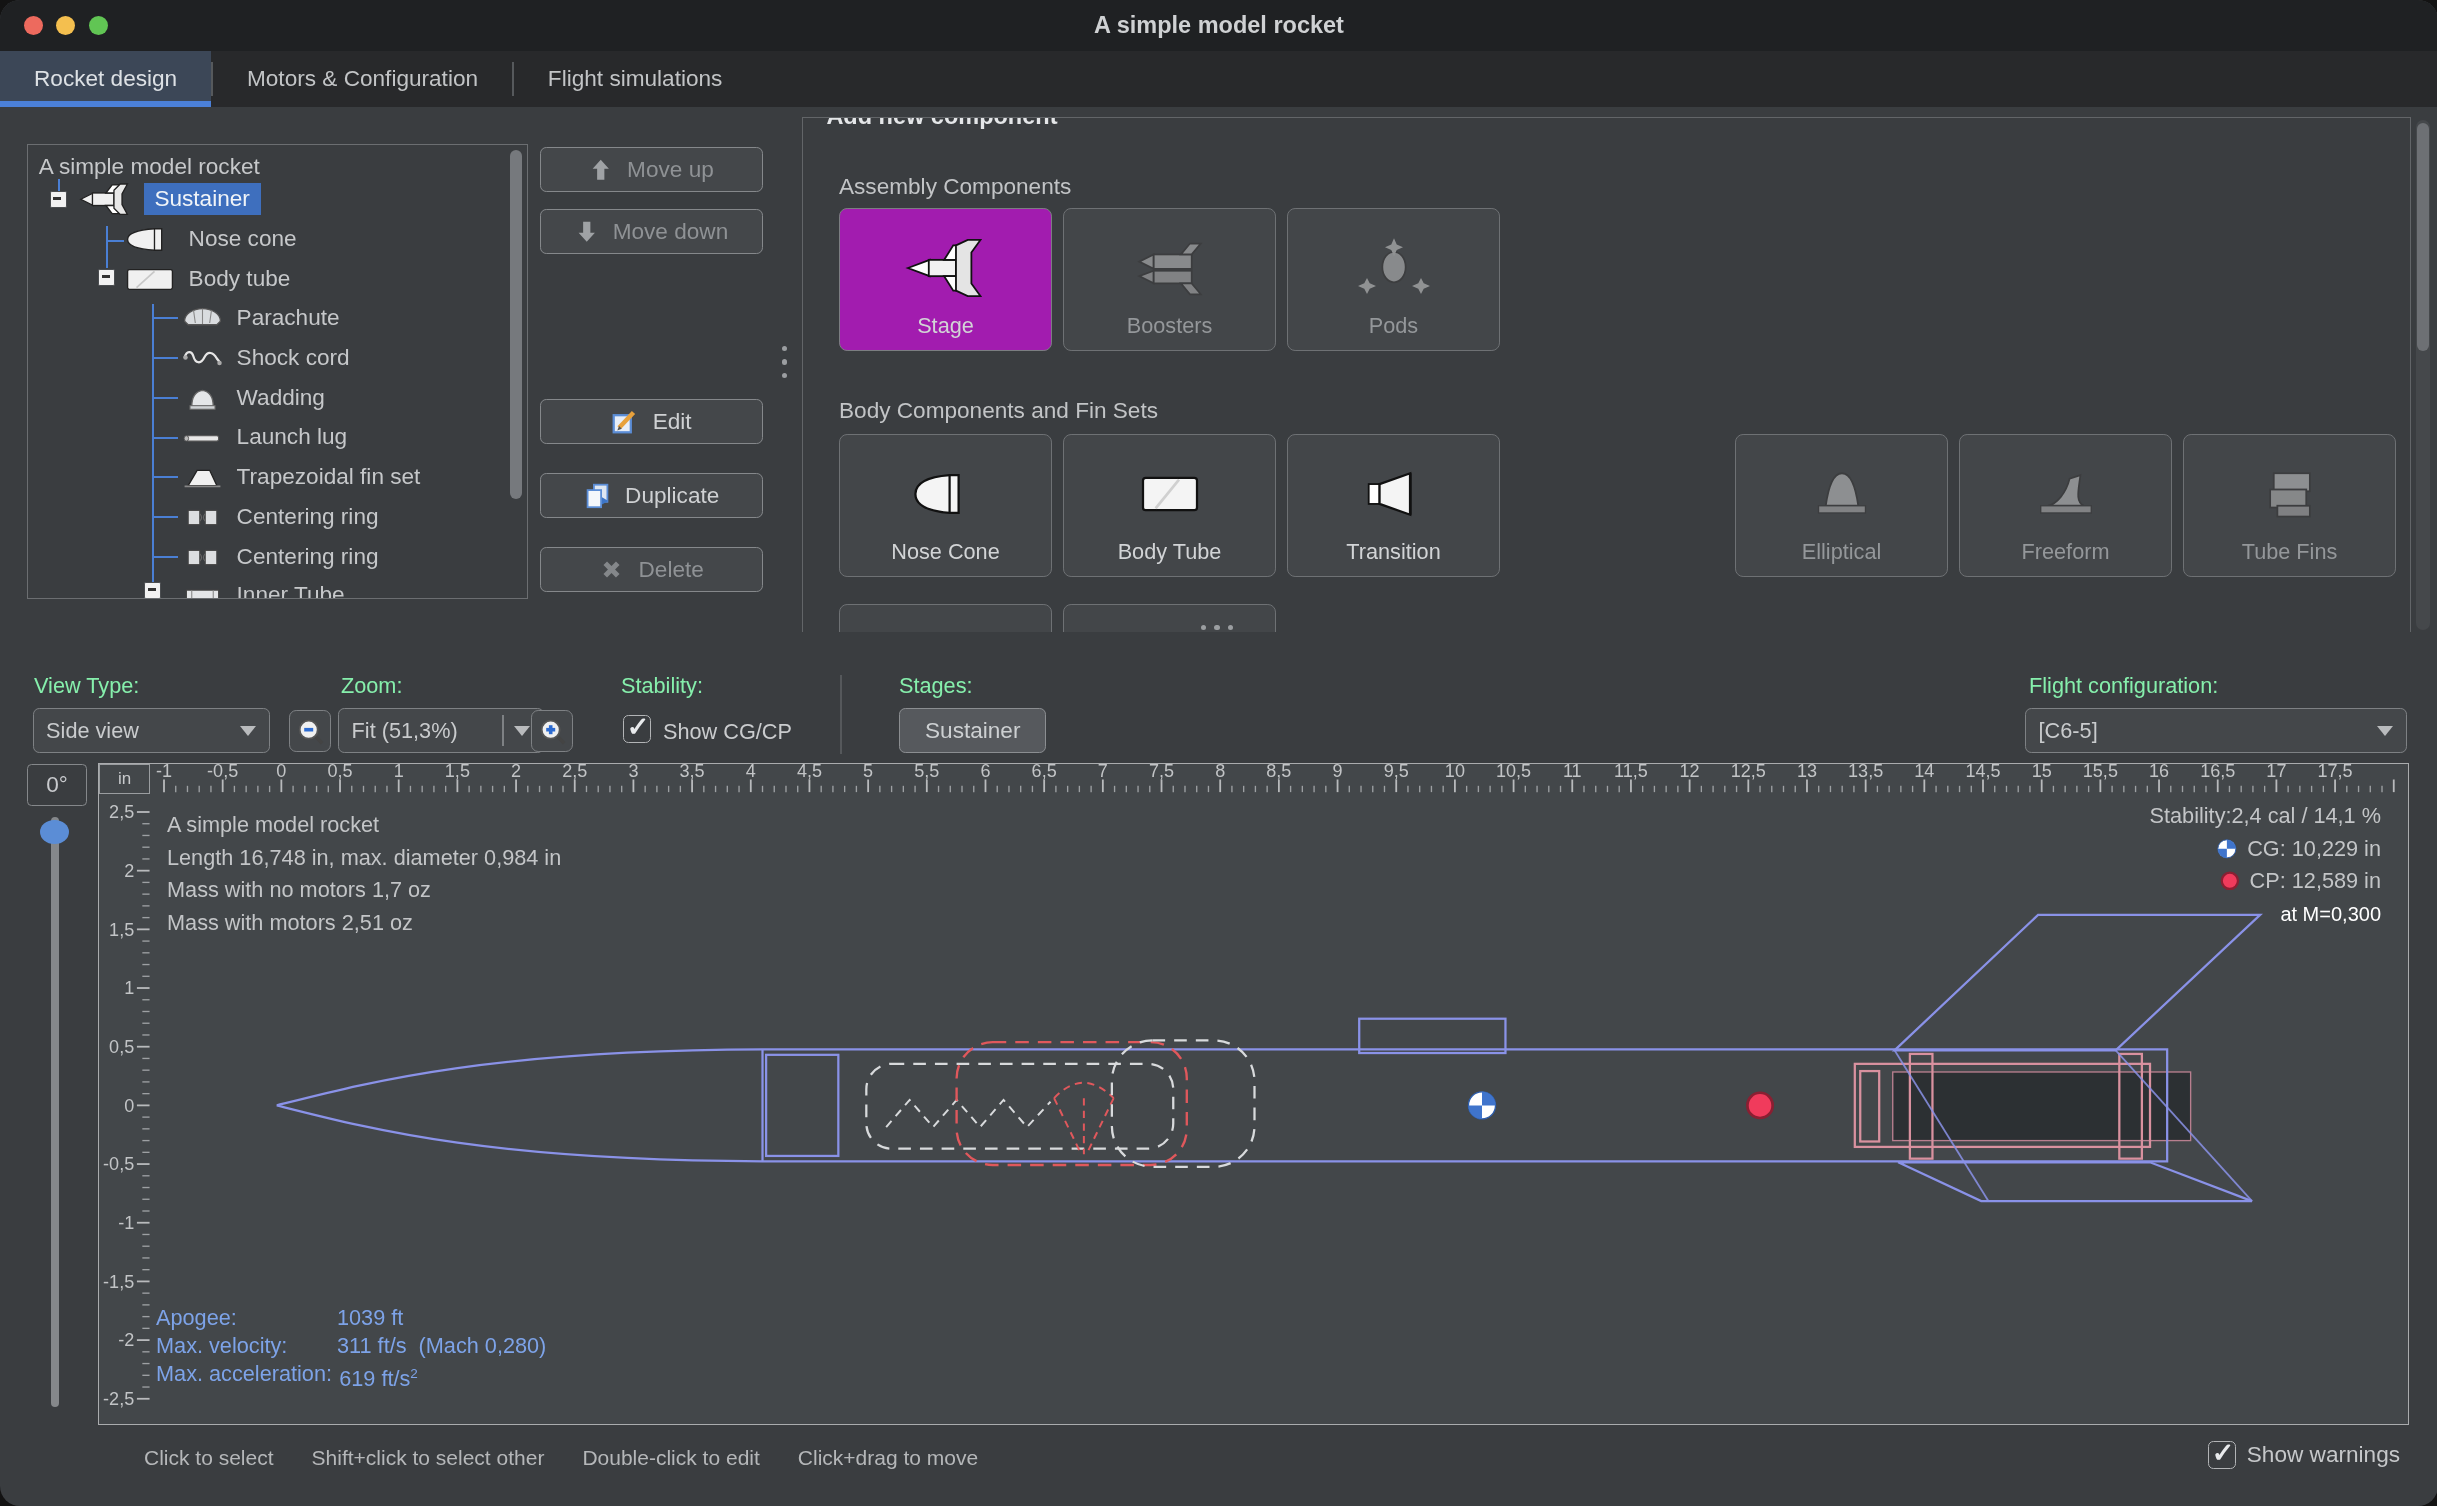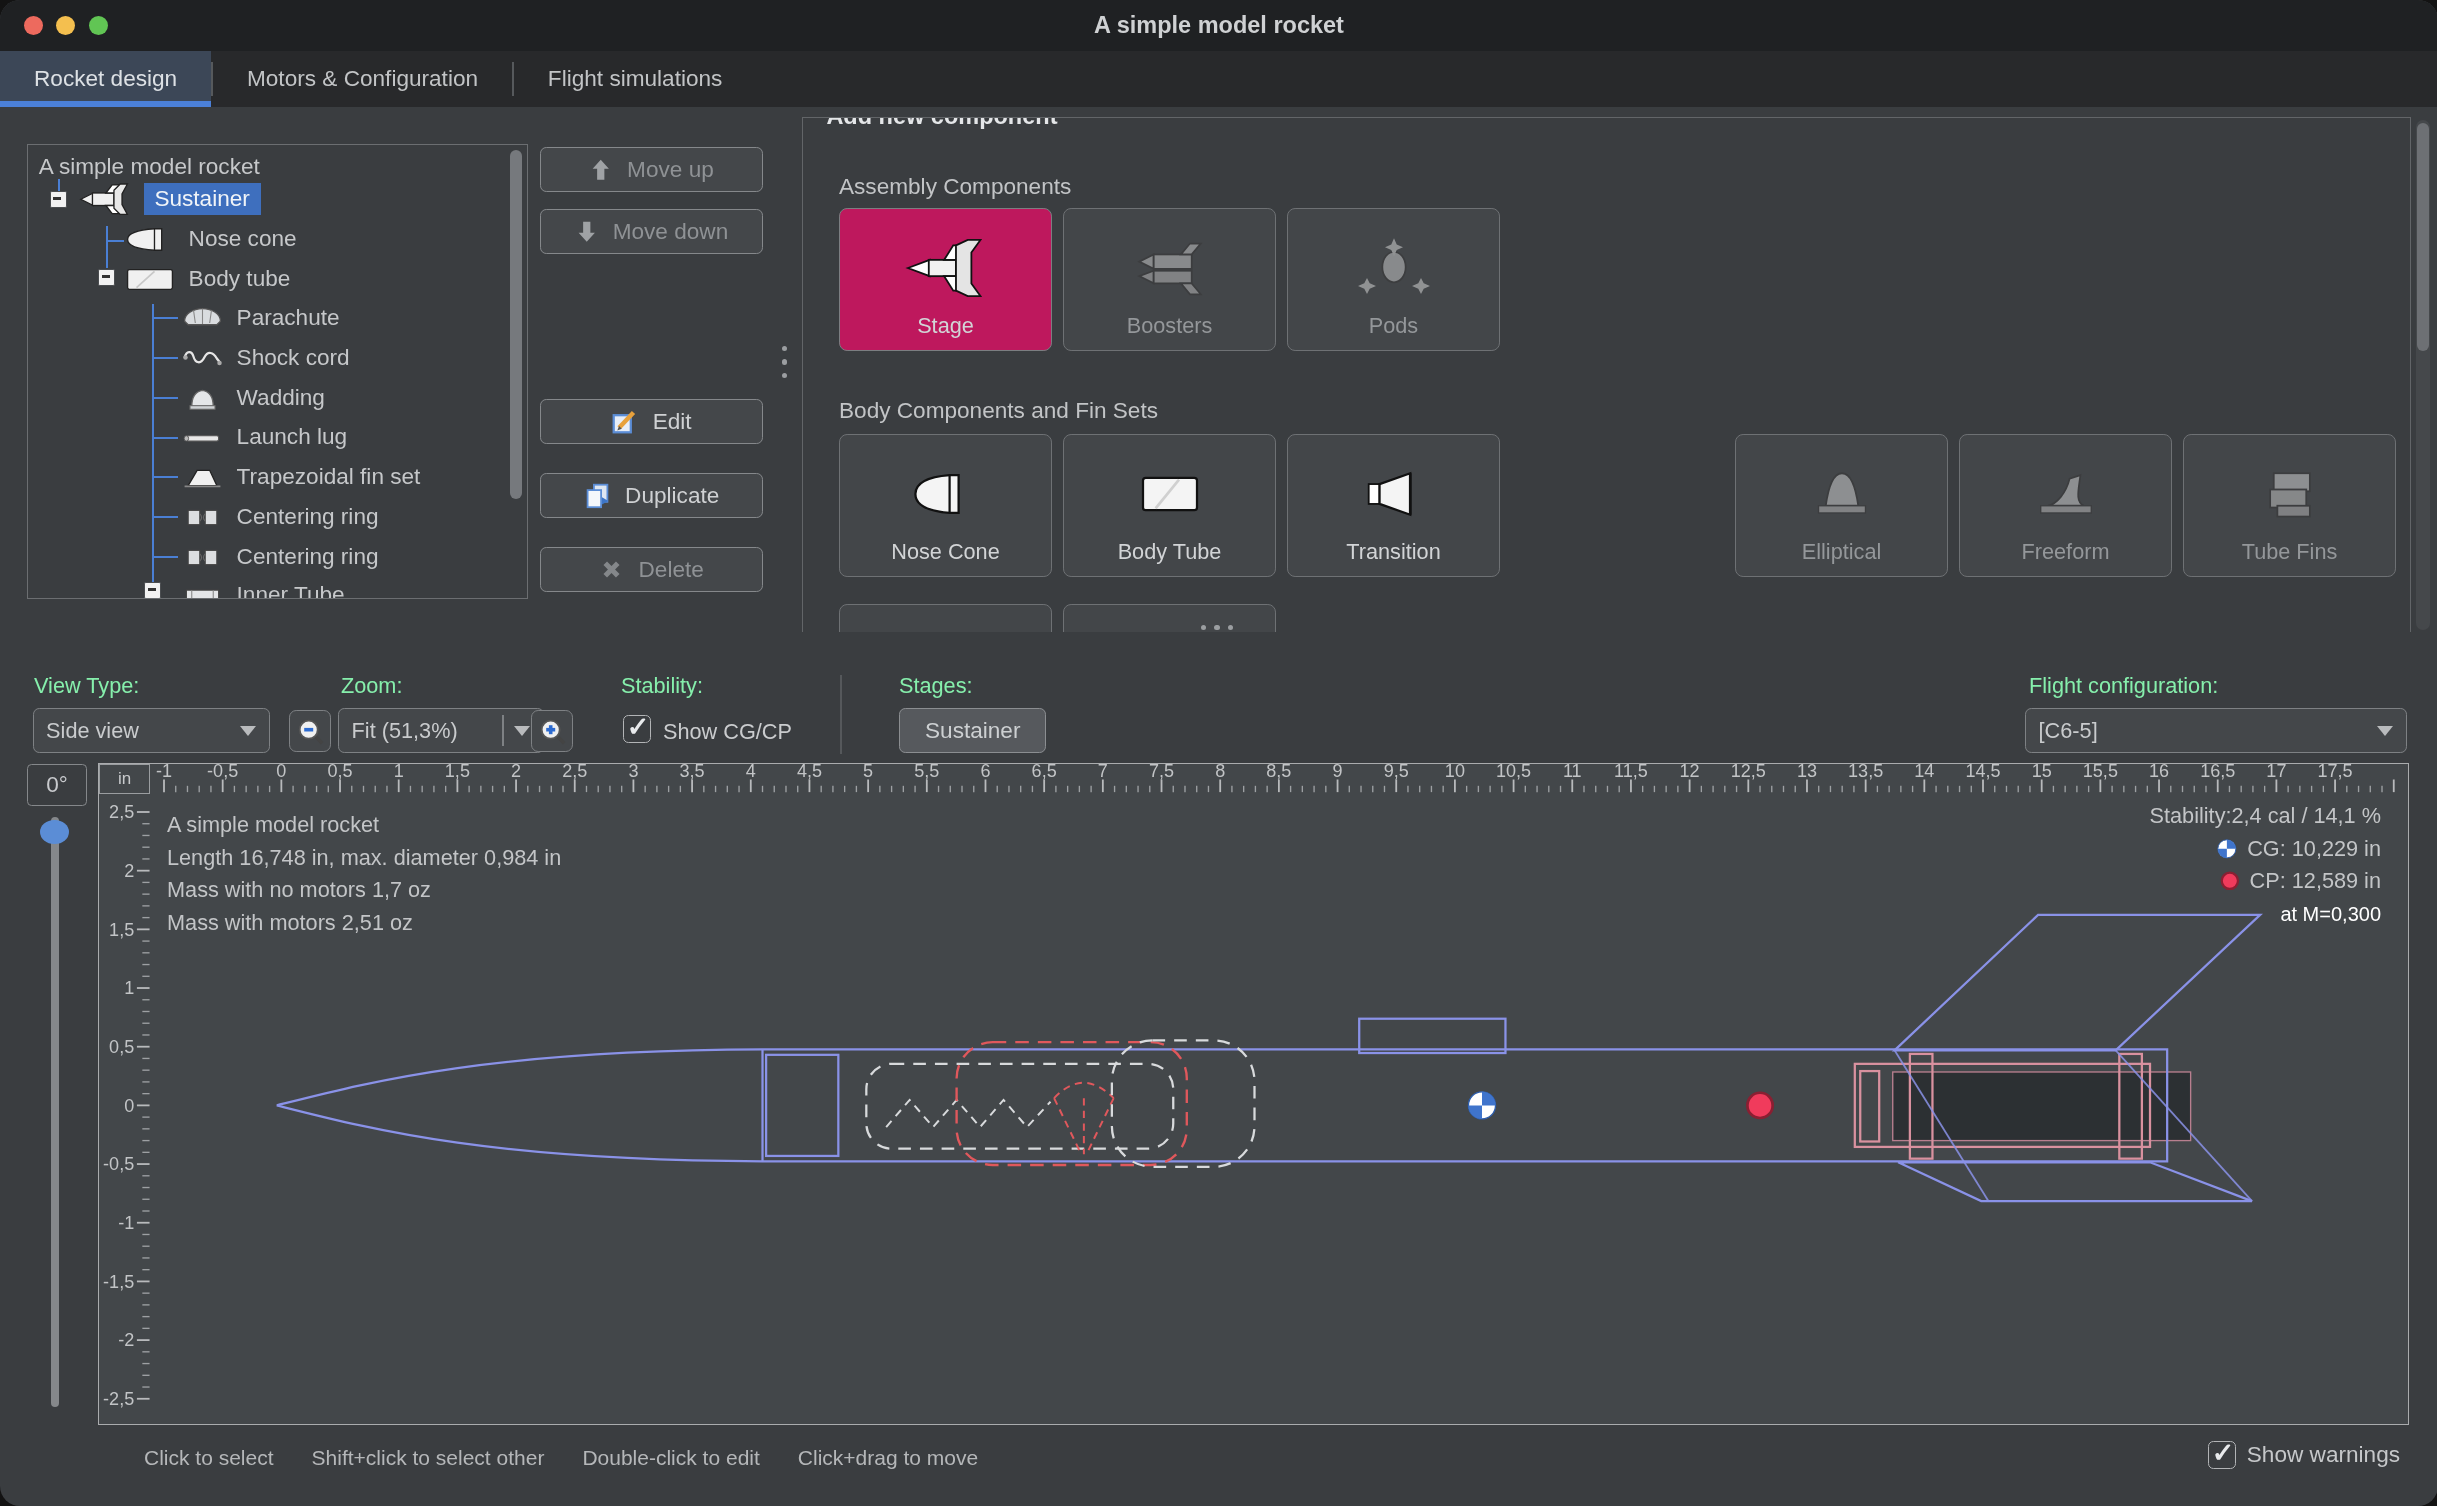--- a/index.html
+++ b/index.html
@@ -44,21 +44,21 @@
   .abtn.dis{color:#8f9295}
   .vdots{position:absolute;left:782px;top:346px;display:flex;flex-direction:column;gap:8.1px}
   .vdots i,.hdots i{width:5.4px;height:5.4px;border-radius:50%;background:#9b9ea1}
   .hdots{position:absolute;left:1201px;top:625px;display:flex;gap:8.1px}
 
   
   .addpanel{position:absolute;left:802px;top:117px;width:1609px;height:515px;border:1.8px solid #626568;border-bottom:none;overflow:hidden}
   .addlegend{position:absolute;left:14.4px;top:-15.3px;background:var(--bg);padding:0 9px;font-weight:bold;font-size:23.5px;color:#e4e6e8}
   .secthead{position:absolute;font-size:22.6px;color:#c2c4c6}
   .tile{position:absolute;width:213px;height:143px;background:#434649;border:1.8px solid #6e7174;border-radius:8.1px}
-  .tile.active{background:#be185d;border-color:#7b7e81}
+  .tile.active{background:#a21caf;border-color:#7b7e81}
   .tile .ticon{position:absolute;left:50%;top:42%;transform:translate(-50%,-50%)}
   .tile .tlabel{position:absolute;left:0;right:0;bottom:10.8px;text-align:center;font-size:21.7px;color:#d2d4d6}
   .tile.dis .tlabel{color:#94979a}
   .tile.dis .ticon{filter:grayscale(1) opacity(.45)}
   .tile.partial{height:54px;border-radius:8.1px 8.1px 0 0}
   .winscroll{position:absolute;left:2416px;top:120px;width:13.5px;height:510px;background:#45484b;border-radius:7.2px}
   .winscroll .thumb{position:absolute;left:0.9px;top:2.7px;width:11.7px;height:228px;background:#6d7074;border-radius:6.3px}
 
   
   .toolbar{position:absolute;left:0;top:668px;width:100%;height:95px}
@@ -788,20 +788,34 @@
         <svg width="21.7" height="21.7" viewBox="0 0 24 24">
           <circle cx="12" cy="12" r="9" fill="#f03b5c" stroke="#8a1f32" stroke-width="2.5"></circle>
         </svg>
         <span>CP: 12,589 in</span>
       </div>
       <div class="row machline">
           <span>at M=0,300</span>
         </div>
     </div>
 
+    <div class="ovl flightblock">
+      <div class="frow">
+          <span class="fl">Apogee:</span>
+          <span class="fv">1039 ft</span>
+        </div>
+      <div class="frow">
+          <span class="fl">Max. velocity:</span>
+          <span class="fv">311 ft/s  (Mach 0,280)</span>
+        </div>
+      <div class="frow">
+          <span class="fl" style="width:auto;margin-right:7.2px">Max. acceleration:</span>
+          <span class="fv"><span>619 ft/s</span><sup>2</sup></span>
+        </div>
+    </div>
   </div>
 
   <div class="hints">
     <span>Click to select</span>
     <span>Shift+click to select other</span>
     <span>Double-click to edit</span>
     <span>Click+drag to move</span>
   </div>
   <div class="warn">
     <span class="cb">

